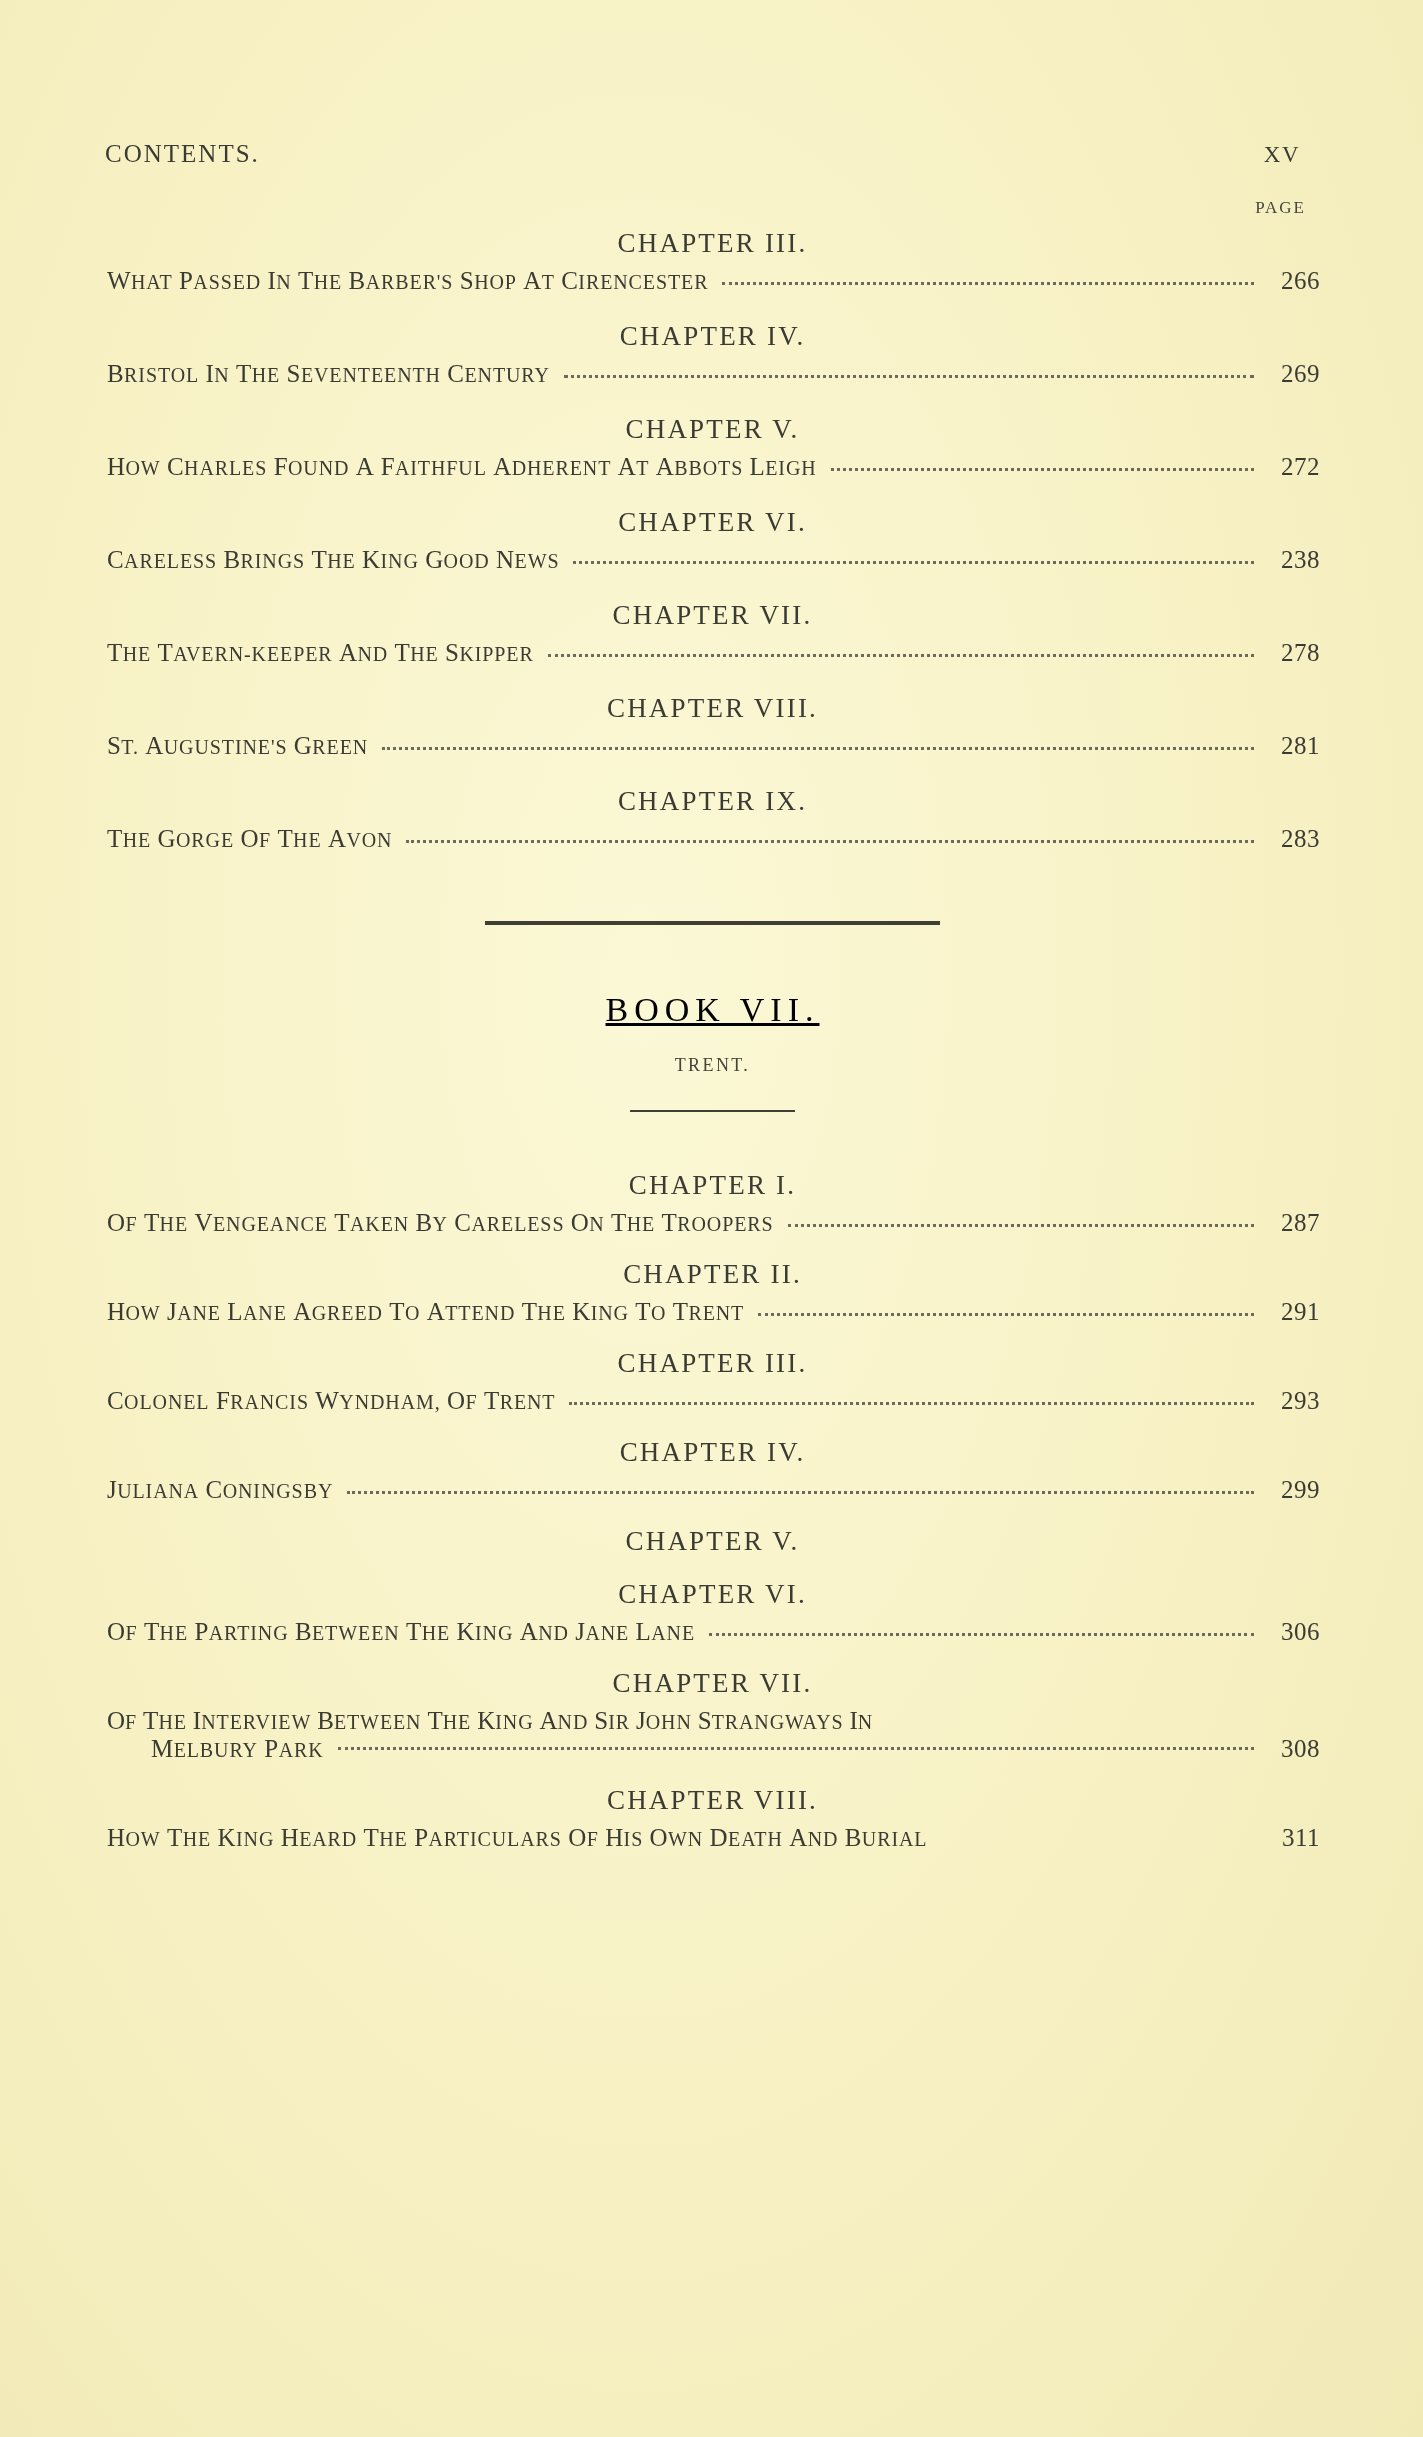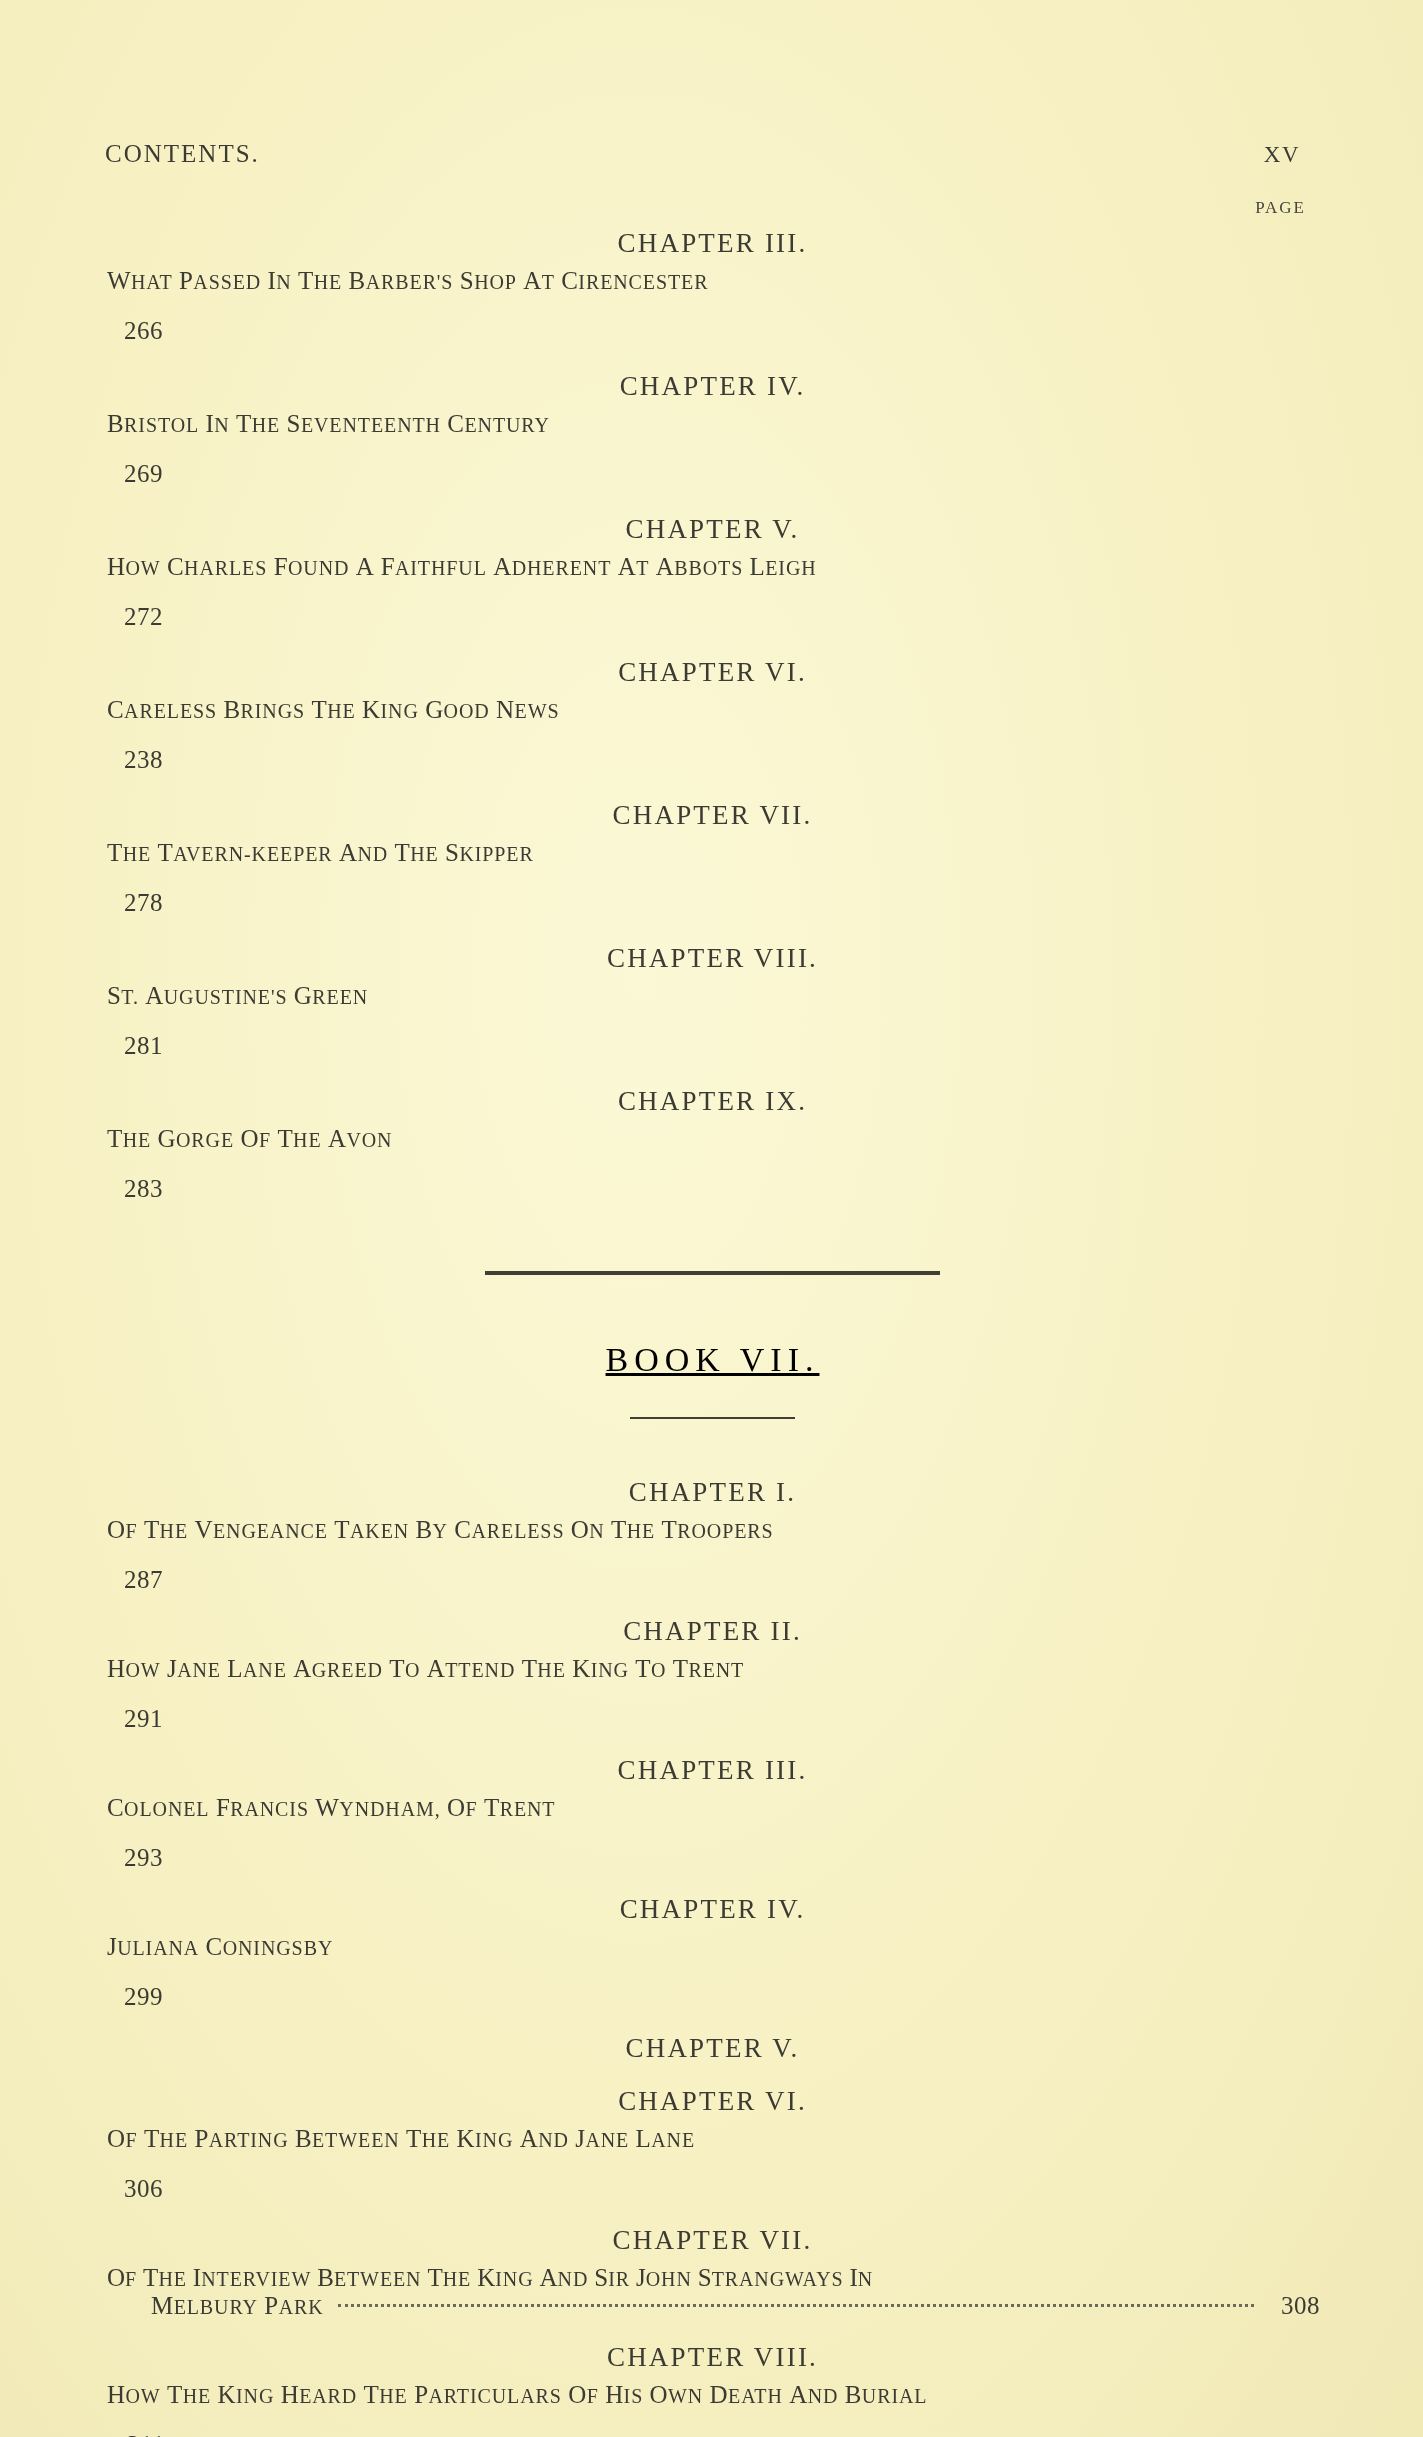--- a/index.html
+++ b/index.html
@@ -57,26 +57,25 @@
     letter-spacing: 2.2px;
     color: #3b3b33;
     margin: 26px 0 8px 0;
     white-space: nowrap;
   }
   .chapnum.tight { margin-top: 22px; }
 
   .entry {
     position: relative;
     display: flex;
-    align-items: flex-start;
+    align-items: center;
     font-size: 24px;
     color: #3b3b33;
     margin: 0 0 4px 0;
     padding-left: 2px;
-    flex-direction: column;
   }
   .entry .label {
     white-space: nowrap;
     letter-spacing: 0.4px;
   }
   
   .sc { text-transform: uppercase; }
   .sc .cap { font-size: 25px; }
   .sc .rest { font-size: 20px; letter-spacing: 0.9px; }
 
@@ -224,20 +223,21 @@
       <span class="leader"></span>
       <span class="pageno">283</span>
     </div>
   </div>
 
   <div class="rule-wrap">
     <span class="rule-long"></span>
   </div>
 
   <div class="book-title">BOOK VII.</div>
+  <div class="book-sub">TRENT.</div>
 
   <div class="rule-wrap short-rule">
     <span class="rule-short"></span>
   </div>
 
   <div class="chapnum tight">CHAPTER I.</div>
   <div class="entry">
     <span class="label sc"><span class="cap">O</span><span class="rest">f</span> <span class="cap">t</span><span class="rest">he</span> <span class="cap">V</span><span class="rest">engeance</span> <span class="cap">t</span><span class="rest">aken</span> <span class="cap">b</span><span class="rest">y</span> <span class="cap">C</span><span class="rest">areless</span> <span class="cap">o</span><span class="rest">n</span> <span class="cap">t</span><span class="rest">he</span> <span class="cap">T</span><span class="rest">roopers</span></span>
     <span class="leader"></span>
     <span class="pageno">287</span>

